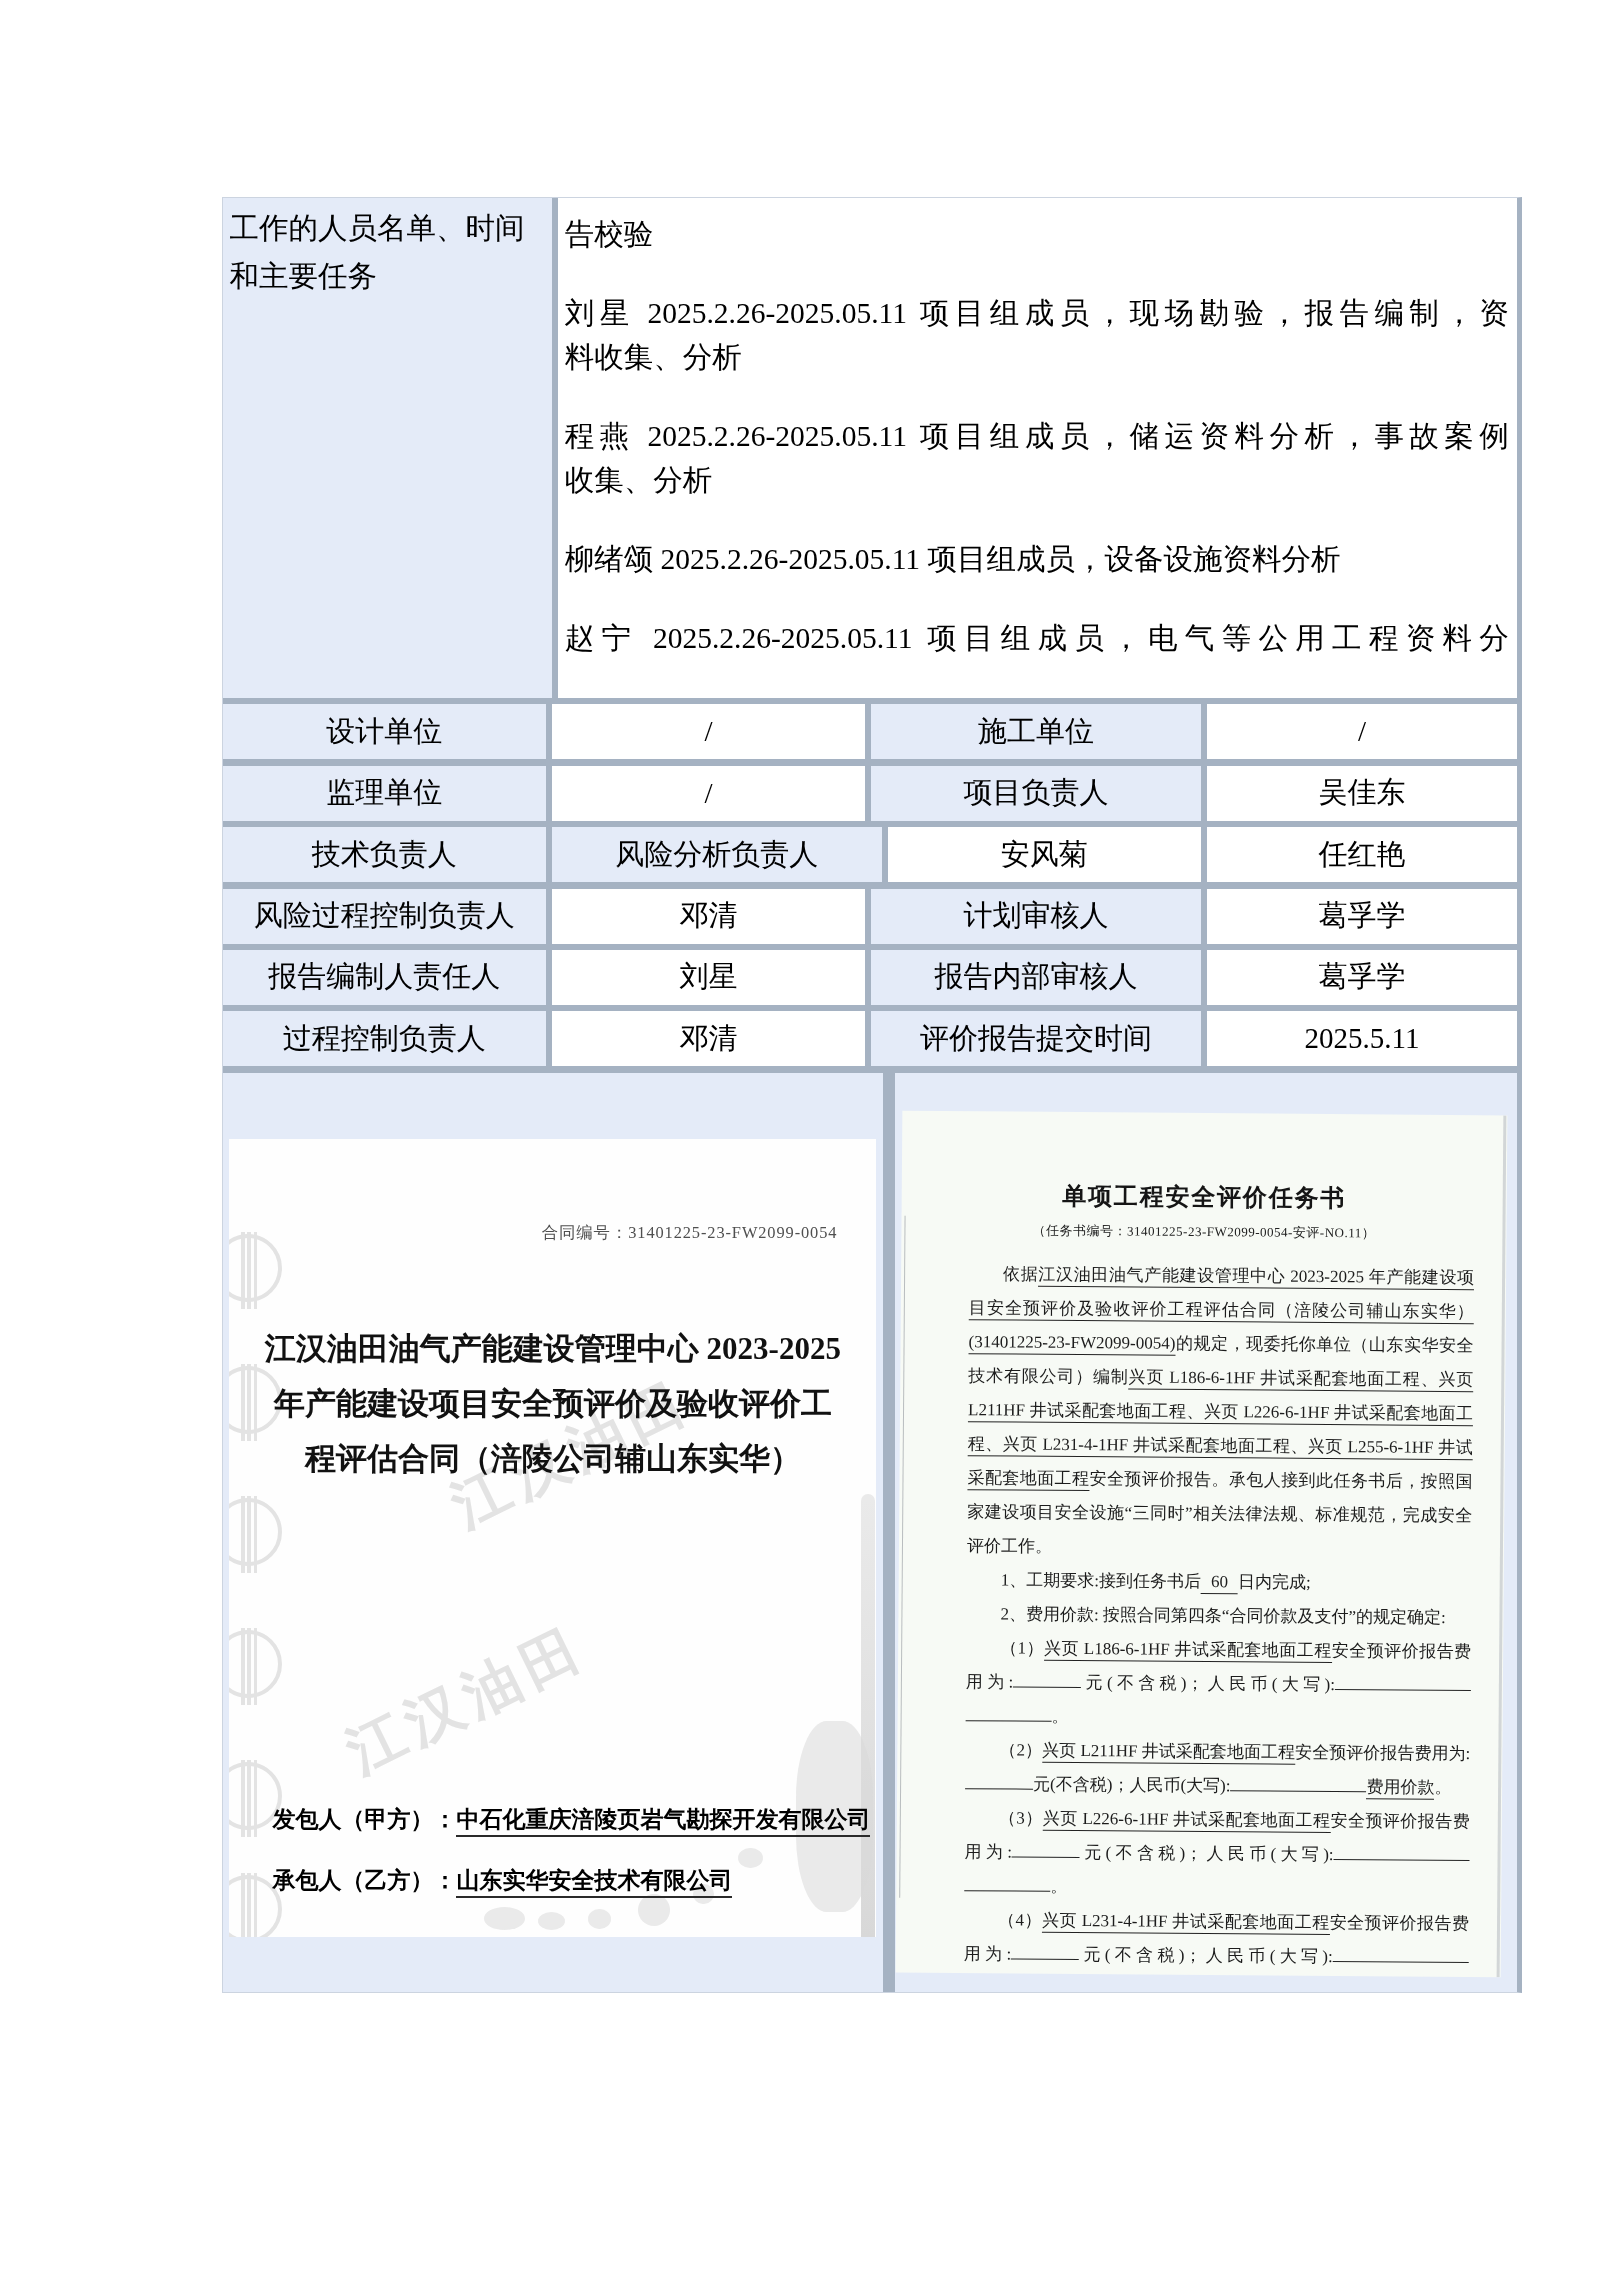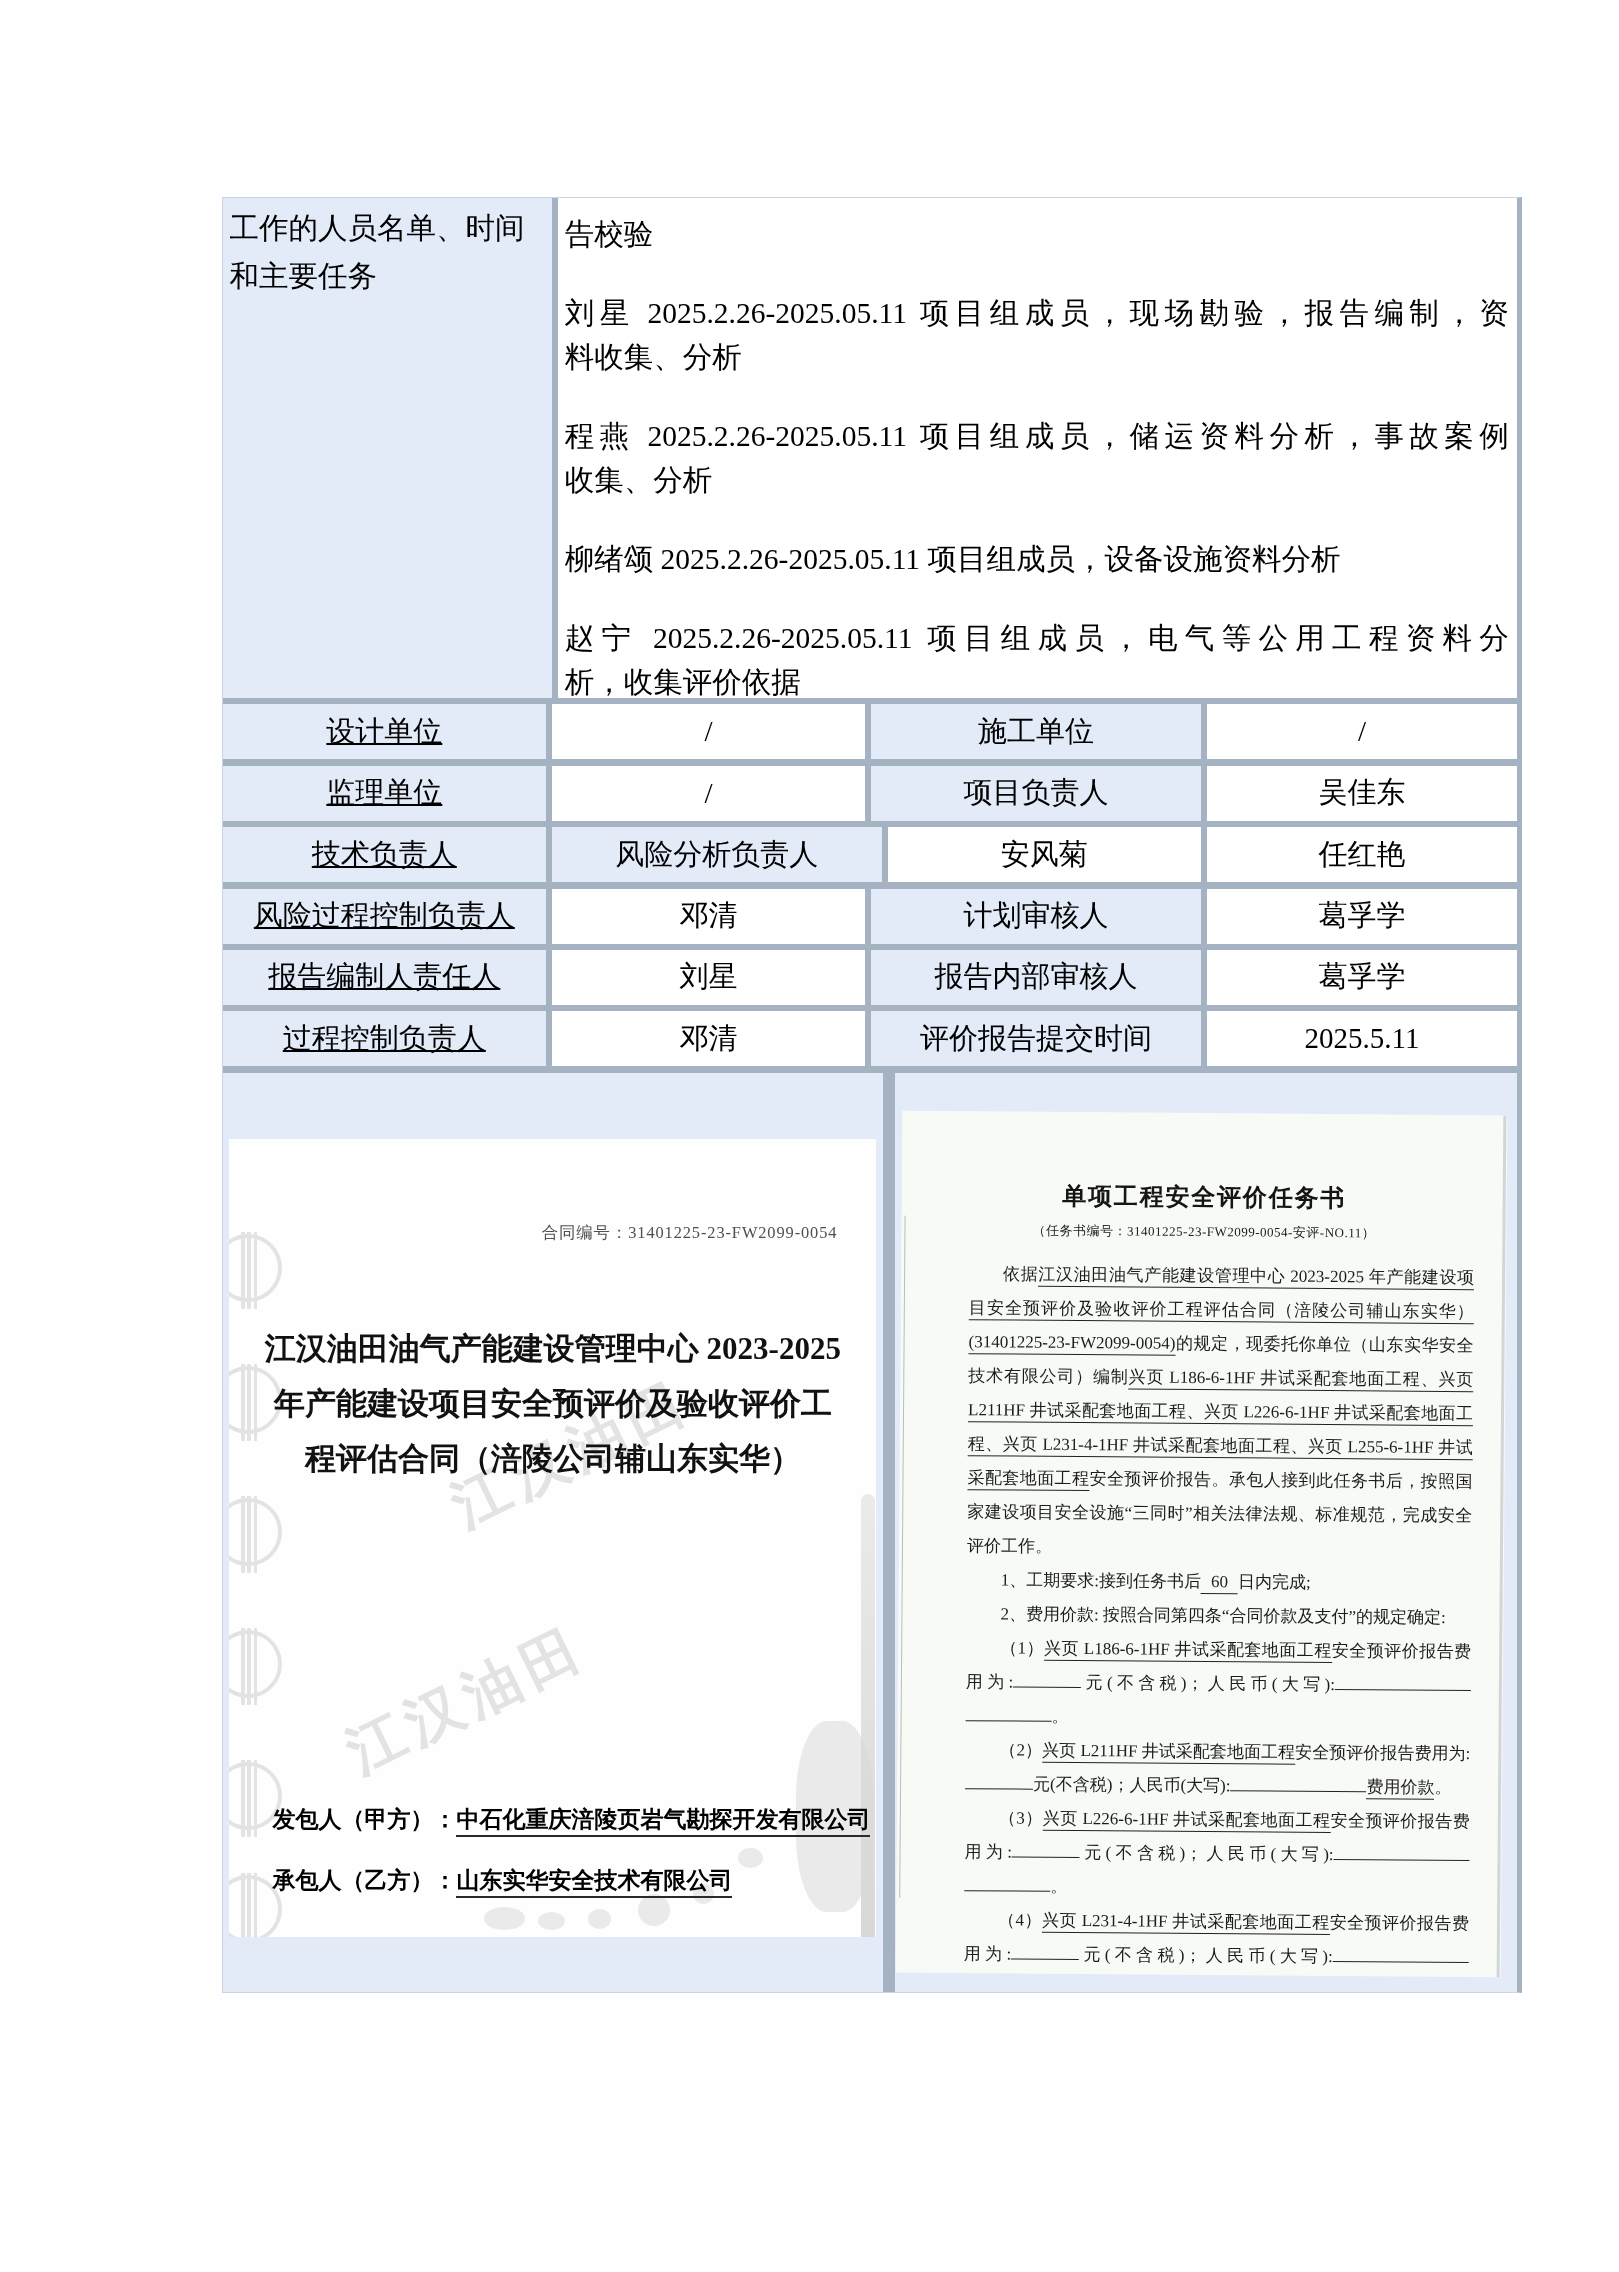--- a/index.html
+++ b/index.html
@@ -23,21 +23,21 @@
   .row-header{height:500px;font-family:Liberation Serif, serif;}
   .row-small{height:55px;}
   .row-images{height:919px;}
   .hdr-label{width:329px;font-size:29.5px;line-height:1.62;padding:7.3px 2.7px 0 6.4px;}
   .hdr-content{width:959px;font-size:29.5px;line-height:44px;padding:5.5px 8.2px 0 6.4px;text-align:justify;}
   .hdr-content .para{margin:35px 0 0 0;}
   .hdr-content .para.first{margin-top:8px;}
   .hdr-content .ln{display:block;}
   .hdr-content .ln:empty{display:none;}
   .hdr-content .ln.fill{text-align-last:justify;}
-  .c1{width:329px;text-decoration:underline;} .c2{width:319px;} .c3{width:336px;} .c4{width:316px;}
+  .c1{width:329px;} .c2{width:319px;} .c3{width:336px;} .c4{width:316px;}
   .row-small .cell{display:flex;align-items:center;justify-content:center;font-size:29px;}
   .imgcell1{width:660px;position:relative;}
   .imgcell2{width:622px;position:relative;margin-left:6.4px;}
   .row-images{gap:6.4px;}
   .row-images .cell{background:#e4ebf8;}
   
   .paper-contract{
     position:absolute;left:6.4px;top:66px;width:647px;height:798px;
     background:#fefefe;overflow:hidden;
   }
@@ -92,21 +92,20 @@
         <p class="para">
           <span class="ln fill">程燕 2025.2.26-2025.05.11 项目组成员，储运资料分析，事故案例</span>
           <span class="ln">收集、分析</span>
         </p>
         <p class="para">
           <span class="ln">柳绪颂 2025.2.26-2025.05.11 项目组成员，设备设施资料分析</span>
 
         </p>
         <p class="para">
           <span class="ln fill">赵宁 2025.2.26-2025.05.11 项目组成员，电气等公用工程资料分</span>
-          <span class="ln">析，收集评价依据</span>
         </p>
       </div>
     </div>
 
     <div class="t-row row-small">
       <div class="cell blue c1">设计单位</div>
       <div class="cell c2">/</div>
       <div class="cell blue c3">施工单位</div>
       <div class="cell c4">/</div>
     </div>

